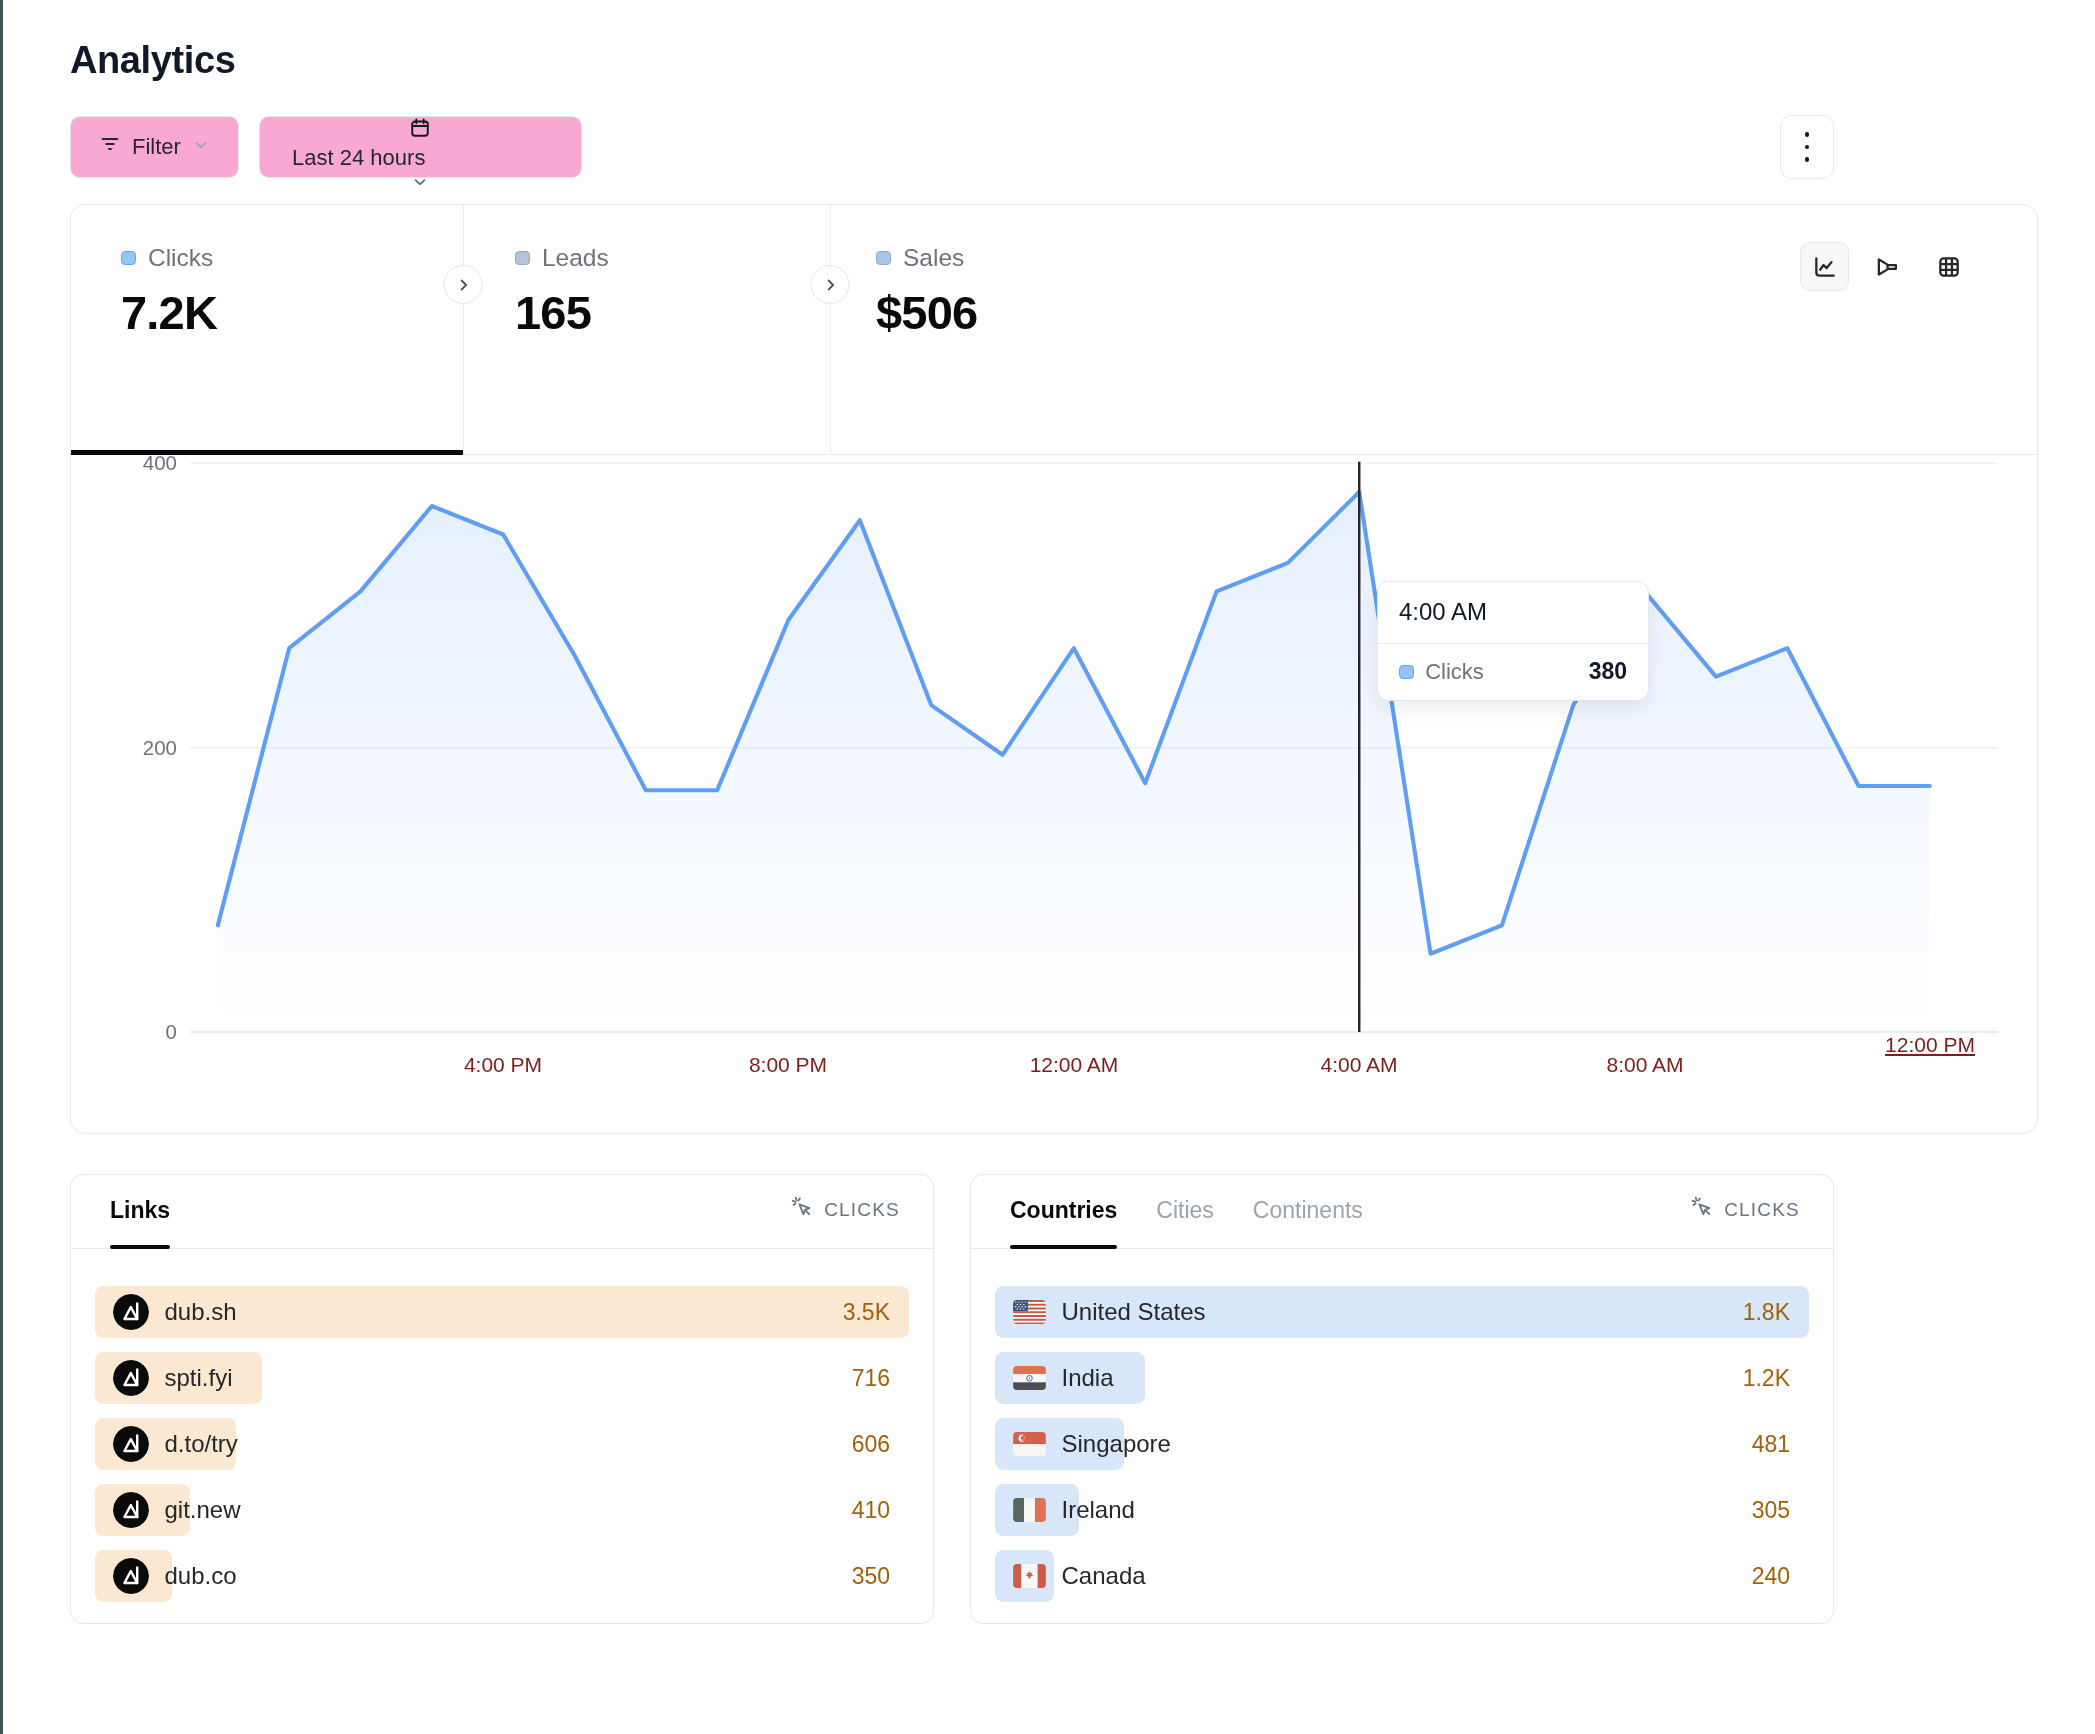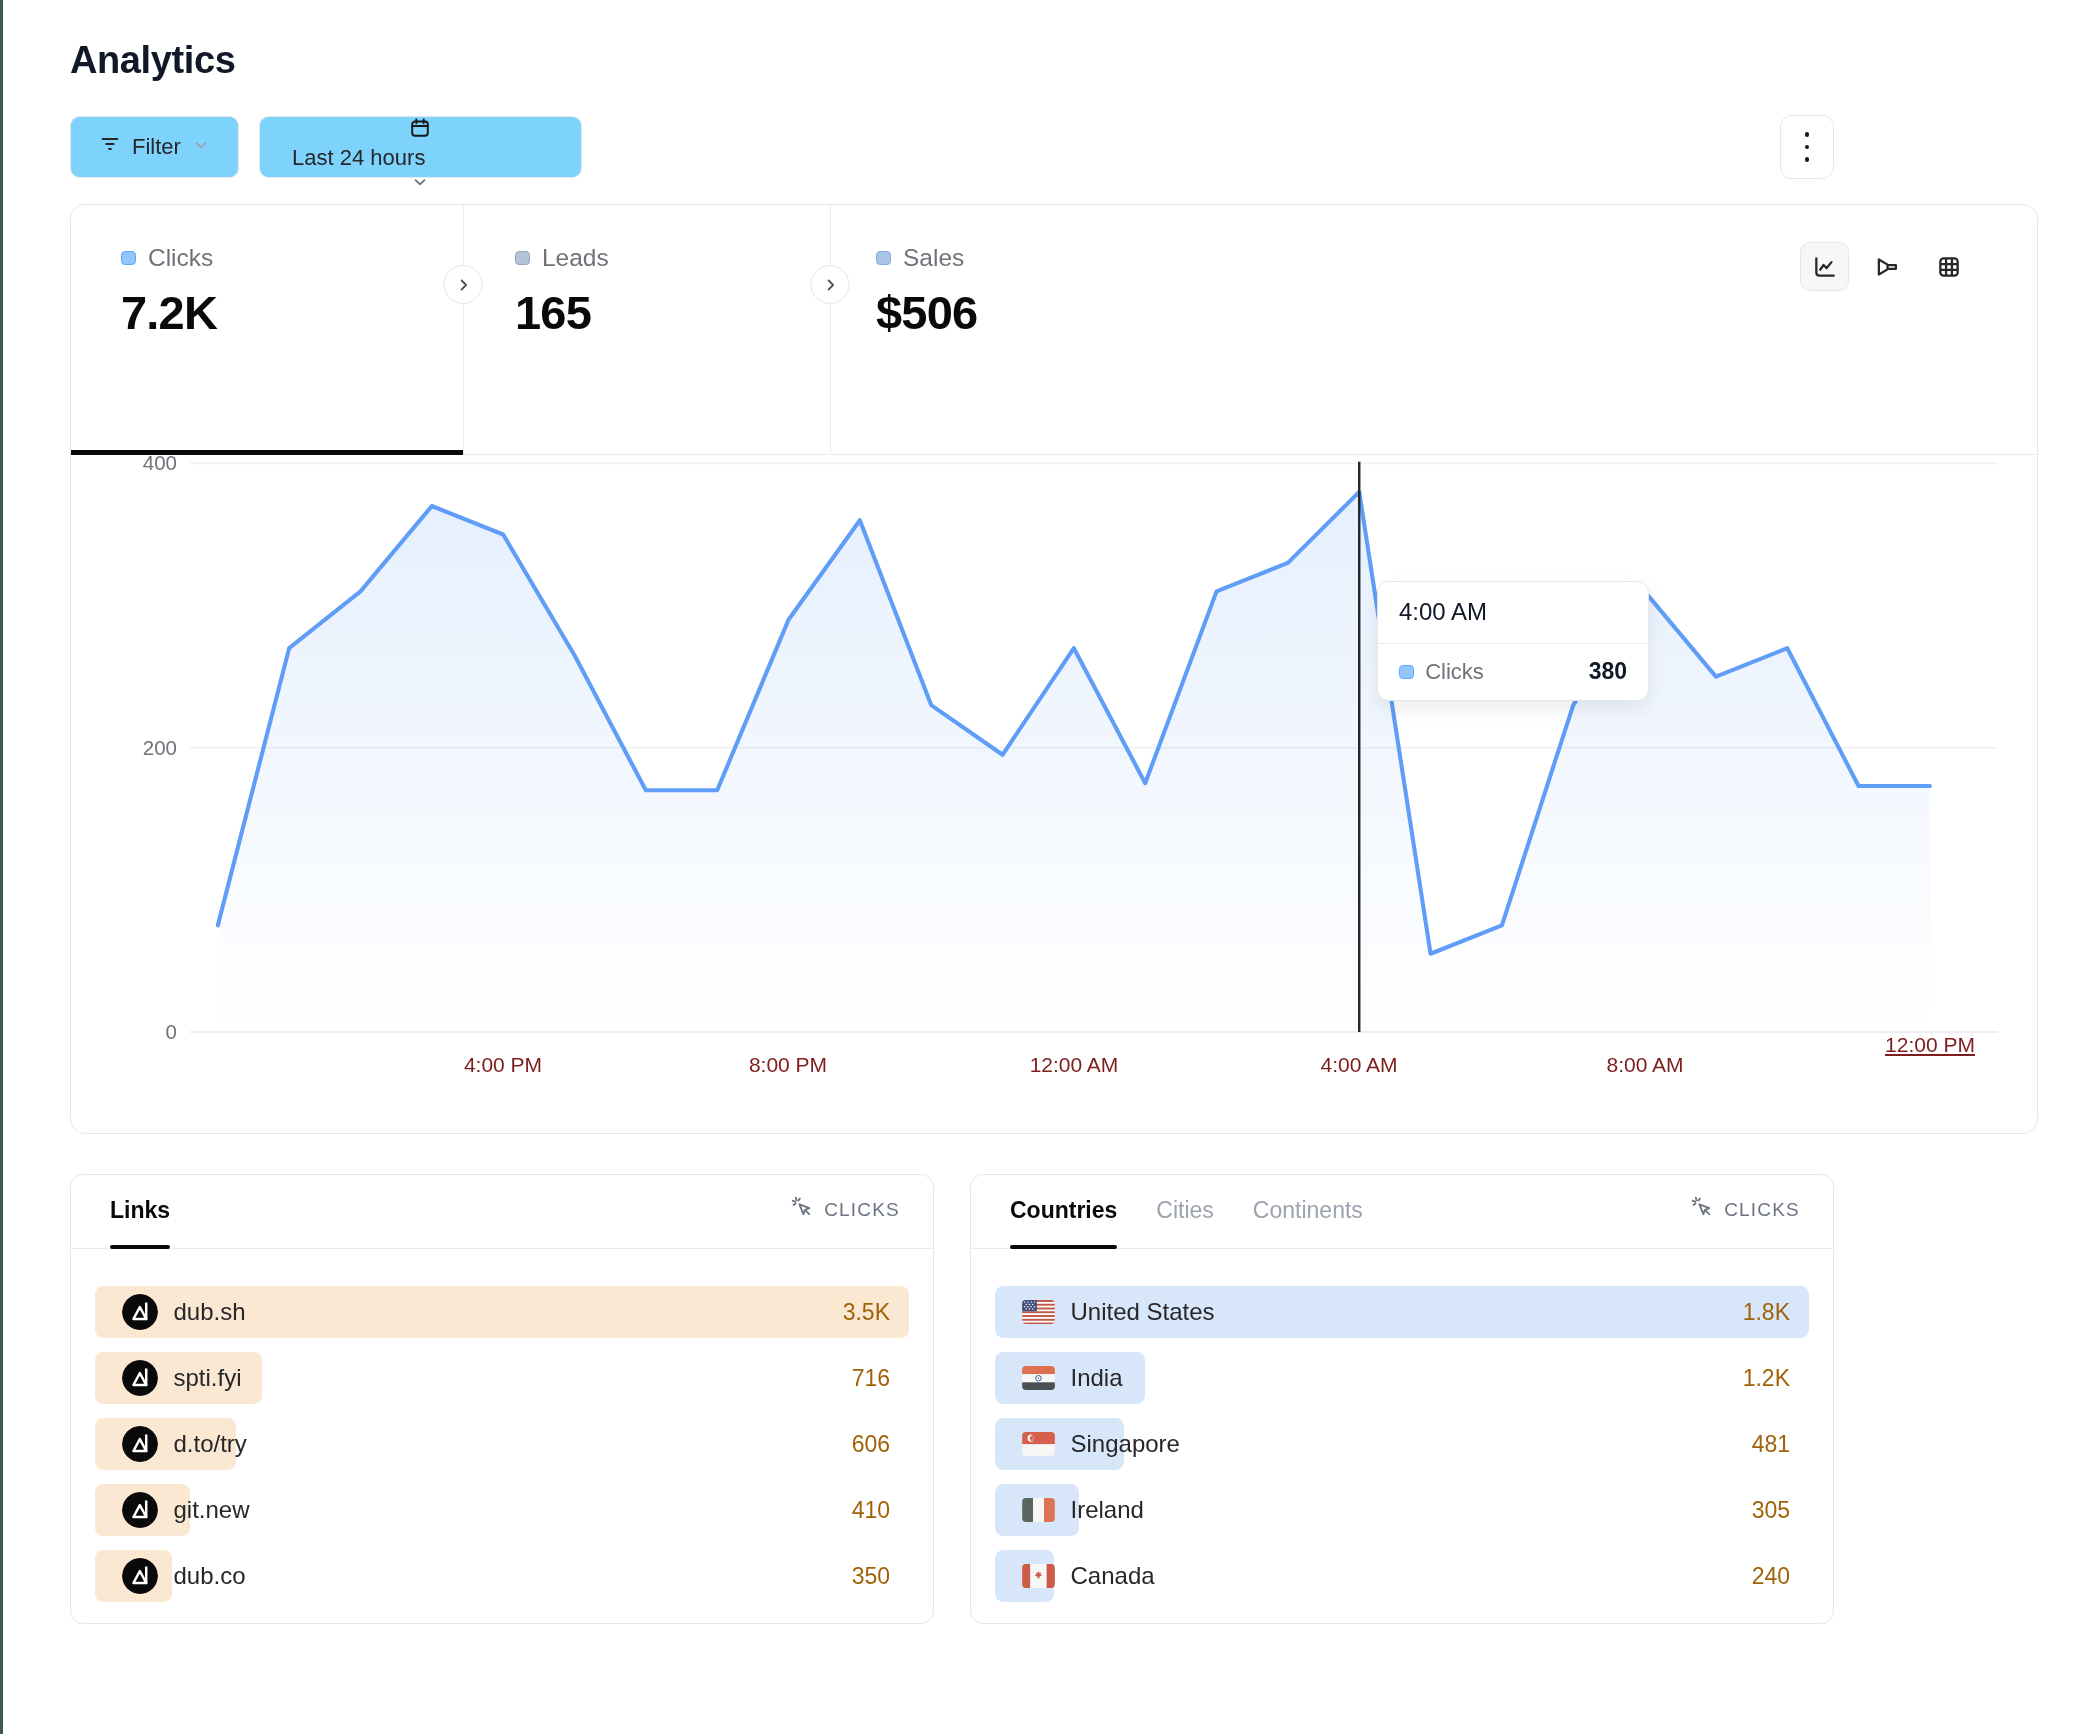--- a/index.html
+++ b/index.html
@@ -9,21 +9,21 @@
     font-family:"Liberation Sans", sans-serif; color:#18181b;
   }
   .edge-strip { position:absolute; left:0; top:0; width:2.5px; height:1735px; background:#415556; }
   .page { position:absolute; left:70px; top:0; width:1764px; }
 
   .page-title { margin-top:39px; font-size:38px; font-weight:700; color:#111827; letter-spacing:-0.4px; }
 
   
   .toolbar { margin-top:33px; display:flex; align-items:center; }
   .btn {
-    height:62px; border:1.2px solid #e5e7eb; border-radius:9.8px; background:#7dd3fc;
+    height:62px; border:1.2px solid #e5e7eb; border-radius:9.8px; background:#f9a8d4;
     display:flex; align-items:center; padding:0 21px; cursor:pointer;
     font-size:22px; color:#27272a; font-weight:500;
   }
   .btn svg { flex:0 0 auto; }
   .btn .lbl { margin:0 11.5px; }
   .btn-filter { width:169px; justify-content:center; }
   .btn-range { width:323px; margin-left:19.6px;flex-direction:column; }
   .btn-range .lbl { margin-right:auto; }
   .kebab-btn {
     margin-left:auto; width:54px; height:64px; border:1.2px solid #e5e7eb; border-radius:11.5px;
@@ -76,21 +76,21 @@
   .panels { display:flex; gap:36px; margin-top:40px; }
   .panel { width:966px; height:450px; border:1.2px solid #e5e7eb; border-radius:13px; background:#fff; position:relative; }
   .panel-header { height:74px; border-bottom:1.2px solid #e9eaec; display:flex; align-items:flex-end; padding:0 33px 0 39px; }
   .panel-tab { position:relative; font-size:23px; font-weight:500; color:#9ca3af; padding-bottom:24.5px; margin-right:39px; cursor:pointer; }
   .panel-tab.active { color:#09090b; font-weight:600; }
   .panel-tab.active::after { content:""; position:absolute; left:0; right:0; bottom:-1.2px; height:4.1px; background:#09090b; border-radius:2.5px; }
   .panel-metric { margin-left:auto; display:flex; align-items:center; gap:9.8px; color:#6b7280; font-size:19px; font-weight:500; letter-spacing:1.2px; padding-bottom:24.5px; }
   .rows { padding:37px 24px 0; }
   .row { position:relative; height:52px; margin-bottom:14px; display:flex; align-items:center; cursor:pointer; }
   .row-bar { position:absolute; left:0; top:0; bottom:0; border-radius:8.2px; }
-  .row-left { position:relative; display:flex; align-items:center; gap:15.5px; padding-left:27px; z-index:1; }
+  .row-left { position:relative; display:flex; align-items:center; gap:15.5px; padding-left:18px; z-index:1; }
   .row-label { font-size:24px; color:#27272a; }
   .row-value { margin-left:auto; font-size:23px; font-weight:500; color:#a16207; padding-right:19px; z-index:1; }
   .fav { width:36px; height:36px; border-radius:50%; display:block; }
   .flag { width:33px; height:24.5px; border-radius:4.1px; overflow:hidden; display:block; }
 </style>
 </head>
 <body>
 
 <div class="edge-strip"></div>
 

